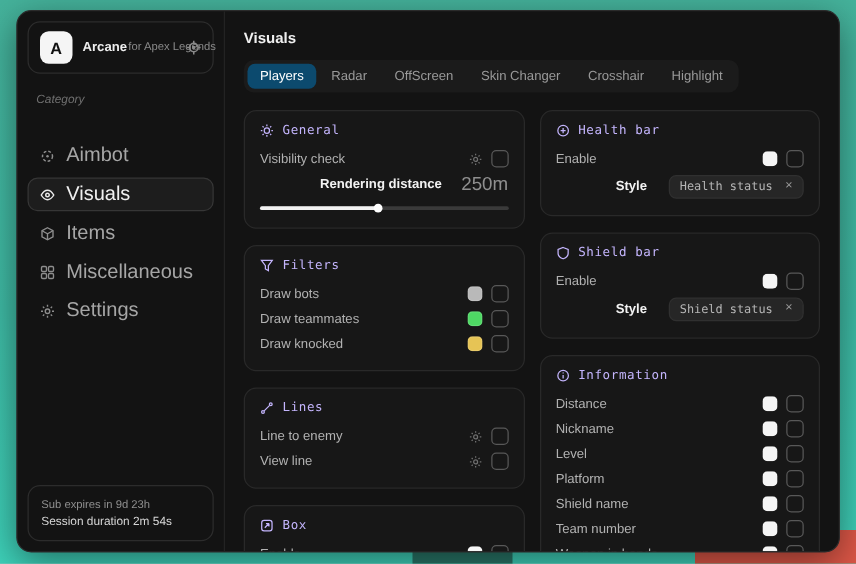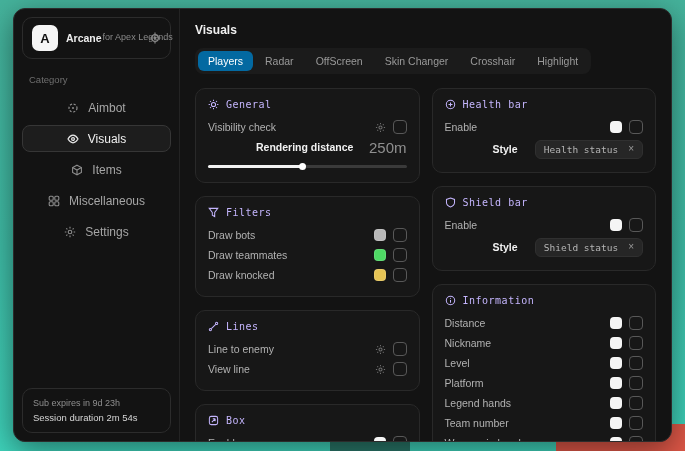--- a/index.html
+++ b/index.html
@@ -22,39 +22,39 @@
   
   .sidebar { width:166px; border-right:1px solid #232323; display:flex; flex-direction:column; padding:8px; flex-shrink:0; }
   .brand-card { border:1px solid #2c2c2c; border-radius:10px; padding:7px 9px; display:flex; align-items:center; gap:8px; }
   .logo { width:26px; height:26px; background:#f5f5f5; border-radius:7px; display:flex; align-items:center; justify-content:center;
           color:#101010; font-weight:bold; font-size:13px; flex-shrink:0; }
   .brand-text { display:flex; flex-direction:row; gap:1px; min-width:0; }
   .brand-name { color:#ededed; font-size:10.5px; font-weight:bold; }
   .brand-sub { color:#8a8a8a; font-size:9px; white-space:nowrap; }
   .brand-ico { margin-left:auto; color:#8a8a8a; display:flex; }
 
-  .category { color:#6f6f6f; font-size:9.5px; margin:15px 7px 7px; }
+  .category { color:#6f6f6f; font-size:9.5px; margin:15px 7px 24px;font-style:italic; }
 
   .nav-item { height:27px; display:flex; align-items:center; gap:9px; padding:0 9px; margin:2px 0;
-              color:#a6a6a6; font-size:12px; border:1px solid transparent; border-radius:8px; cursor:pointer;justify-content:center; }
+              color:#a6a6a6; font-size:16px; border:1px solid transparent; border-radius:8px; cursor:pointer; }
   .nav-item .ni { display:flex; color:#8d8d8d; }
   .nav-item.active { background:#1d1d1d; border-color:#363636; color:#f0f0f0; }
   .nav-item.active .ni { color:#e8e8e8; }
 
   .side-spacer { flex:1; }
   .footer-card { border:1px solid #2c2c2c; border-radius:10px; padding:9px 10px; display:flex; flex-direction:column; gap:4px; }
   .foot-1 { color:#8f8f8f; font-size:9px; font-family:Liberation Sans, sans-serif; }
   .foot-2 { color:#d6d6d6; font-size:9.5px; }
 
   
   .main { flex:1; padding:14px 15px; display:flex; flex-direction:column; overflow:hidden; }
   .page-title { color:#f0f0f0; font-size:12px; font-weight:bold; }
   .tabbar { display:inline-flex; align-self:flex-start; background:#1b1b1b; border-radius:8px; padding:3px; gap:2px; margin-top:11px; }
   .tab { padding:4px 10px; font-size:10.5px; color:#999; border-radius:6px; cursor:pointer; white-space:nowrap; }
-  .tab.active { background:#0369a1; color:#fff; }
+  .tab.active { background:#0c4a6e; color:#fff; }
 
   .content { display:flex; gap:12px; margin-top:14px; align-items:flex-start; }
   .col { flex:1; display:flex; flex-direction:column; gap:13px; min-width:0; }
 
   .panel { background:#171717; border:1px solid #292929; border-radius:10px; padding:10px 12px 11px; }
   .phead { display:flex; align-items:center; gap:7px; color:#c4b5fd; margin-bottom:7px; }
   .phead .pi { display:flex; }
   .ptitle { font-size:10px; font-family:"DejaVu Sans Mono", monospace; letter-spacing:.5px; }
 
   .row { display:flex; align-items:center; height:20px; }
@@ -389,21 +389,21 @@
             </span>
           </div>
           <div class="row">
             <span class="lbl">Platform</span>
             <span class="ctrl">
               <span class="swatch" style="background: rgb(245, 245, 245);"></span>
               <span class="cbox"></span>
             </span>
           </div>
           <div class="row">
-            <span class="lbl">Legend hands</span>
+            <span class="lbl">Shield name</span>
             <span class="ctrl">
               <span class="swatch" style="background: rgb(245, 245, 245);"></span>
               <span class="cbox"></span>
             </span>
           </div>
           <div class="row">
             <span class="lbl">Team number</span>
             <span class="ctrl">
               <span class="swatch" style="background: rgb(245, 245, 245);"></span>
               <span class="cbox"></span>

